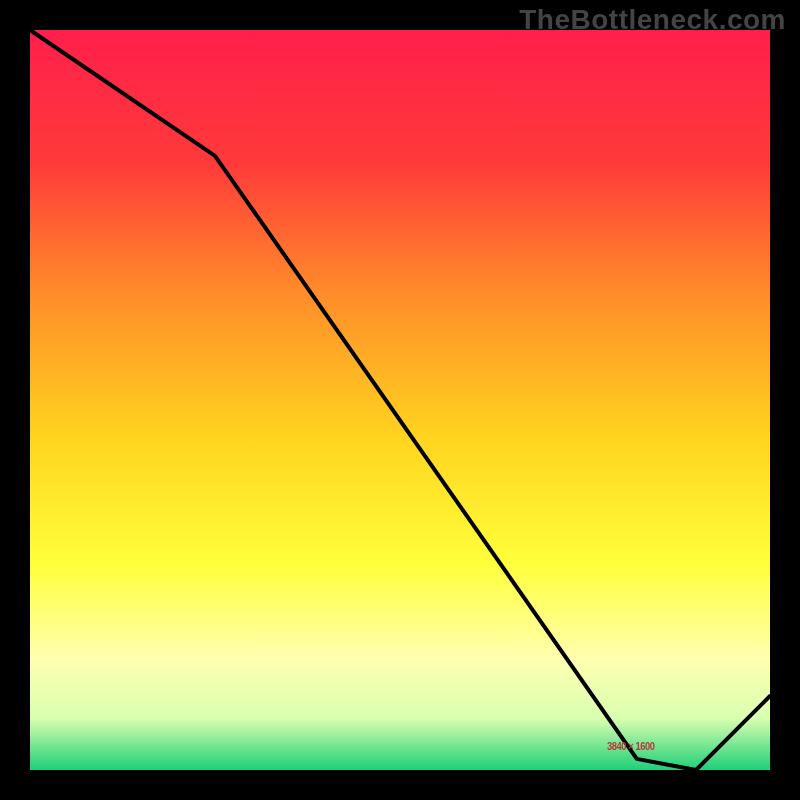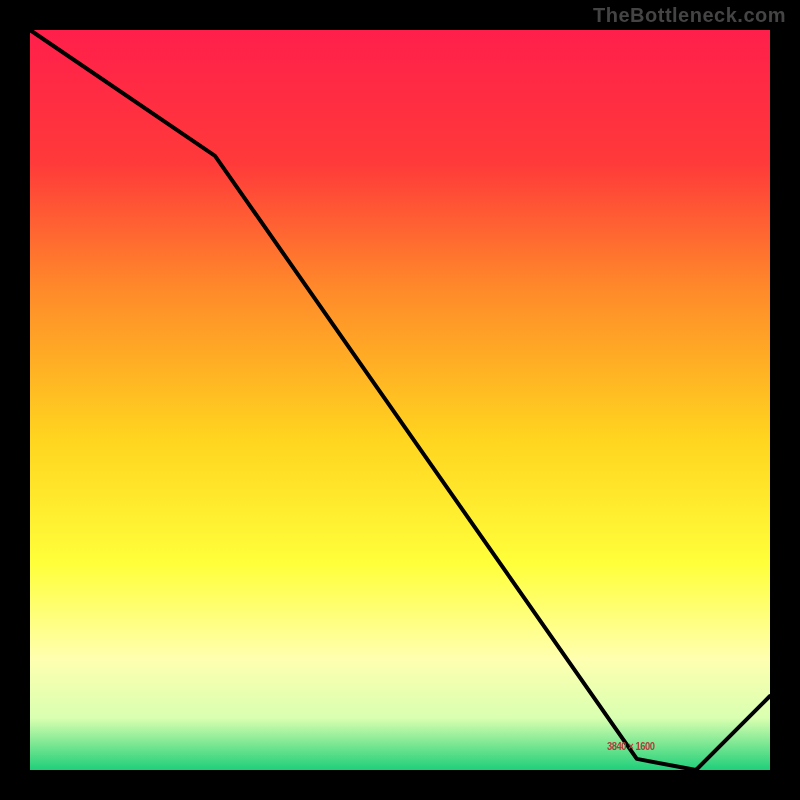--- a/index.html
+++ b/index.html
@@ -15,21 +15,21 @@
     position: relative;
     width: 800px;
     height: 800px;
     background: #000;
   }
   .watermark {
     position: absolute;
     top: 4px;
     right: 14px;
     color: #444;
-    font-size: 20px;
+    font-size: 28px;
     font-weight: 600;
     letter-spacing: 0.5px;
     z-index: 5;
     user-select: none;
   }
   svg {
     position: absolute;
     top: 0;
     left: 0;
   }

